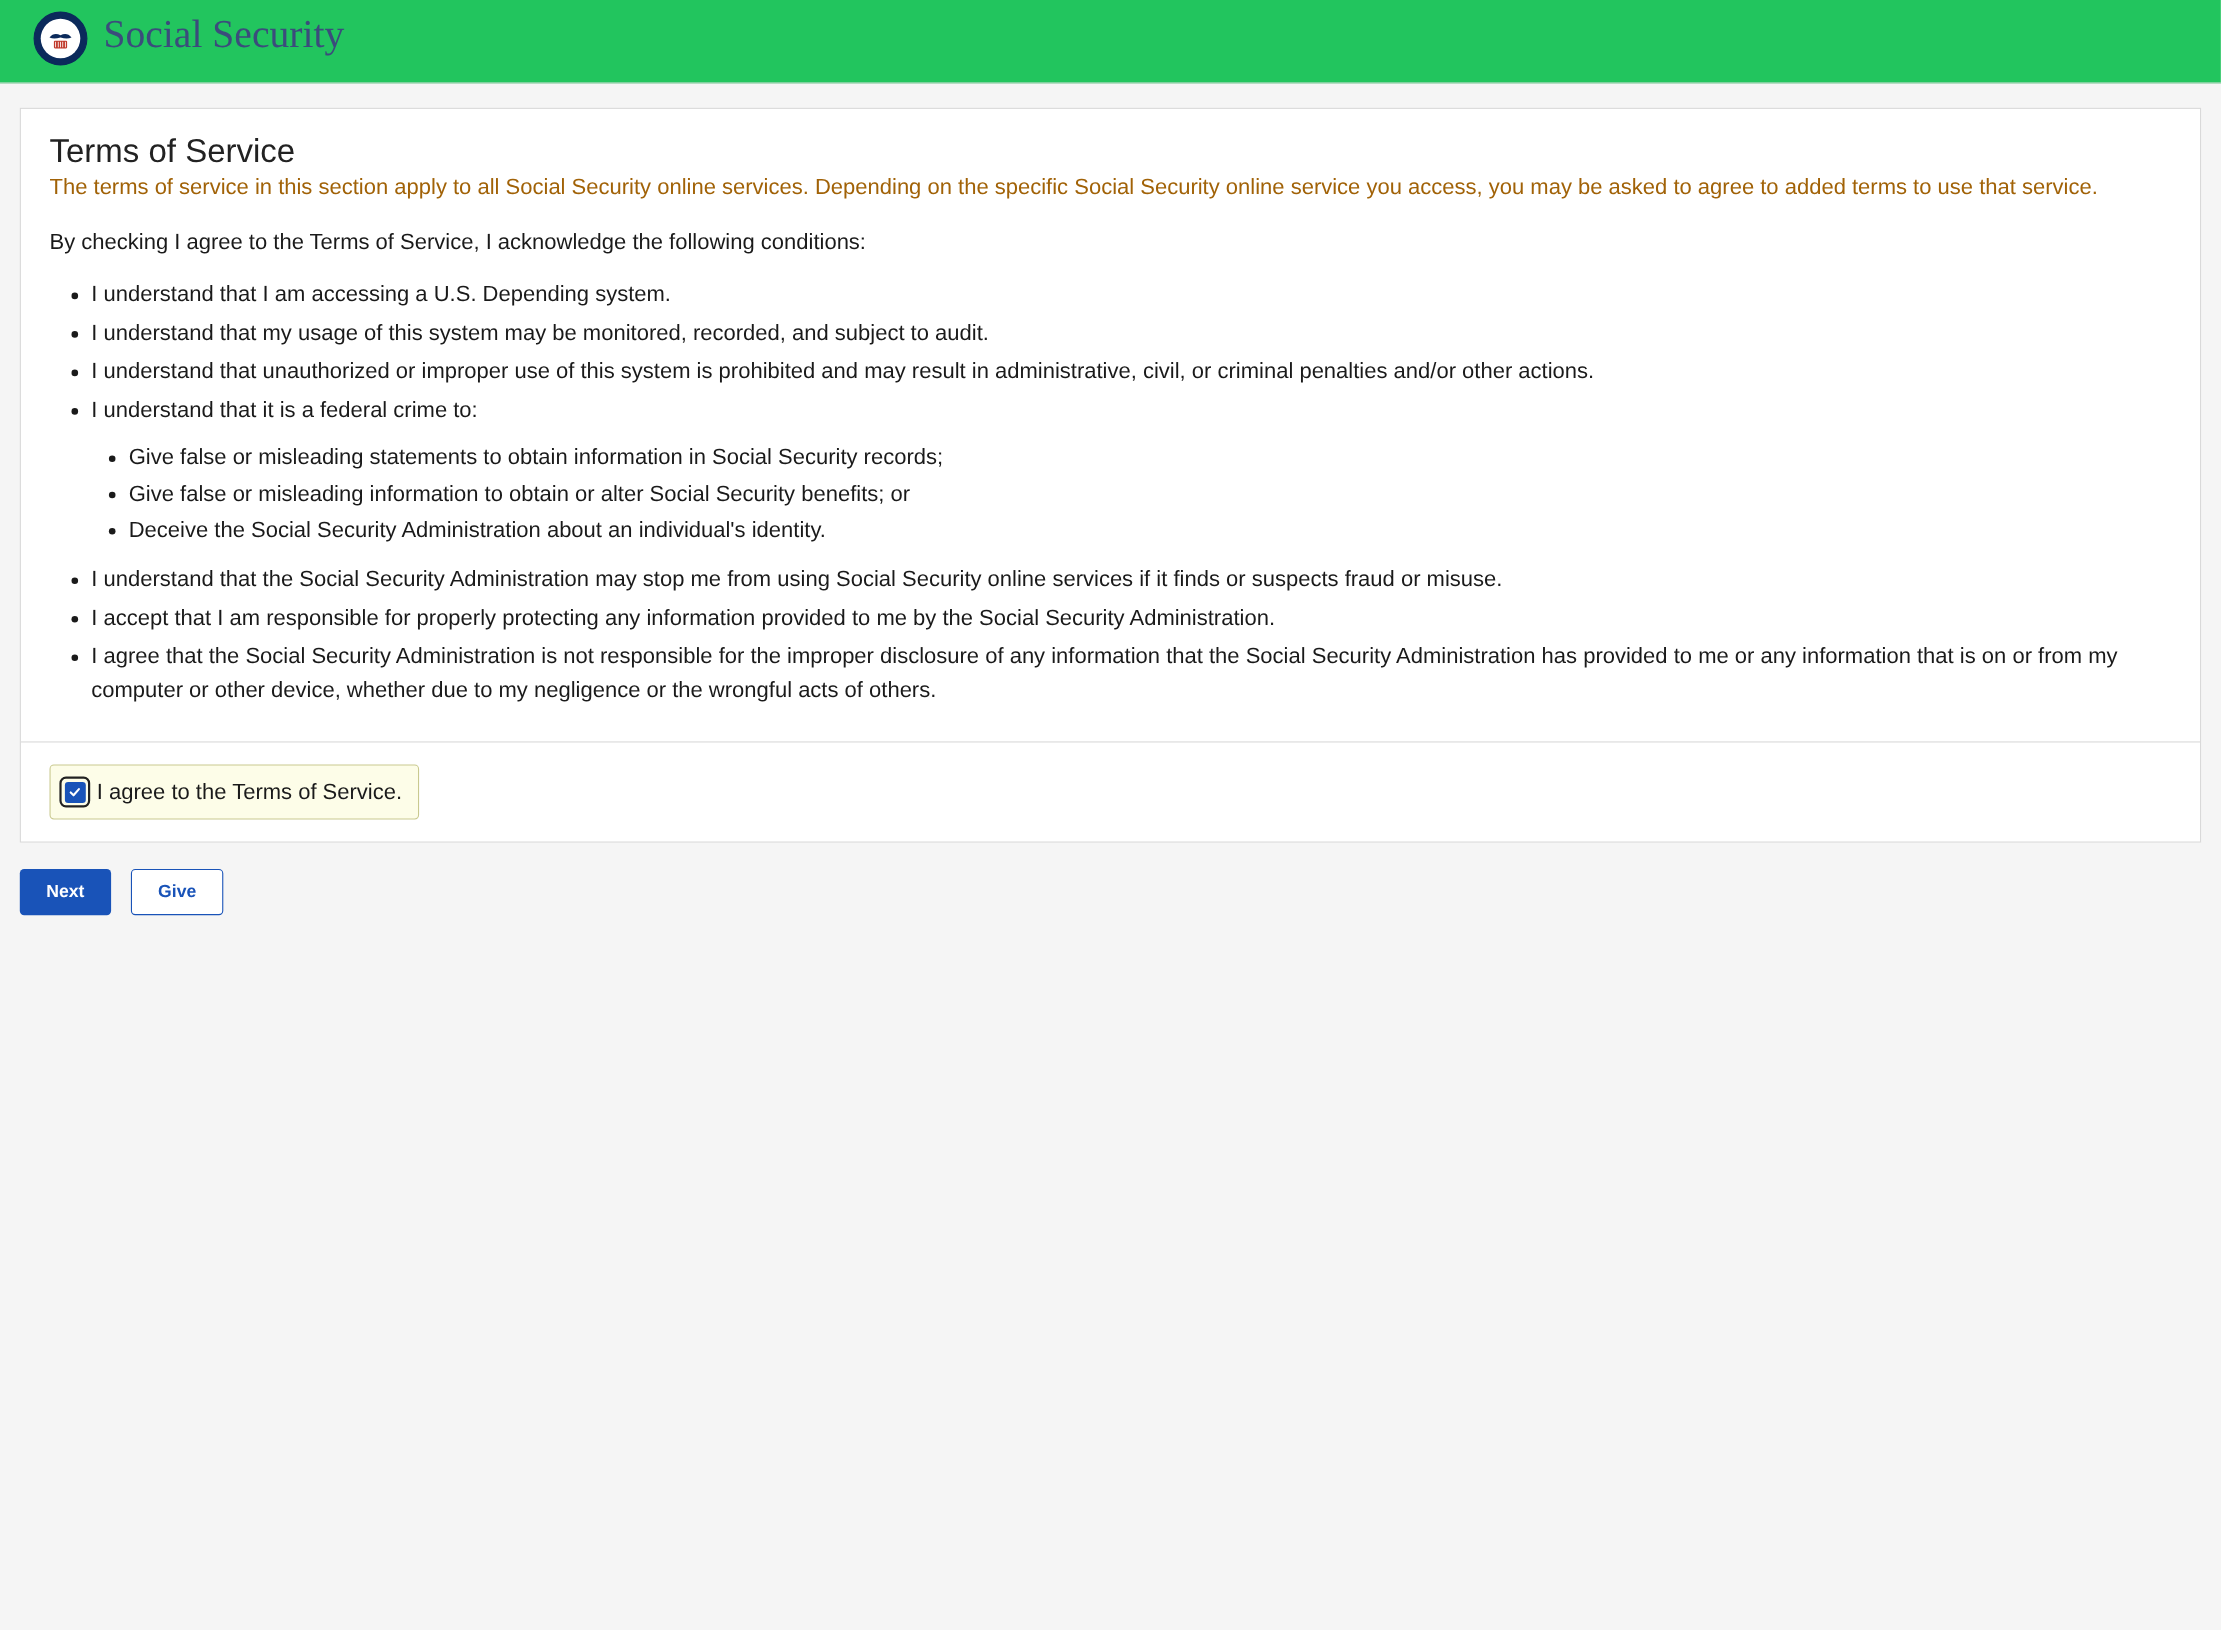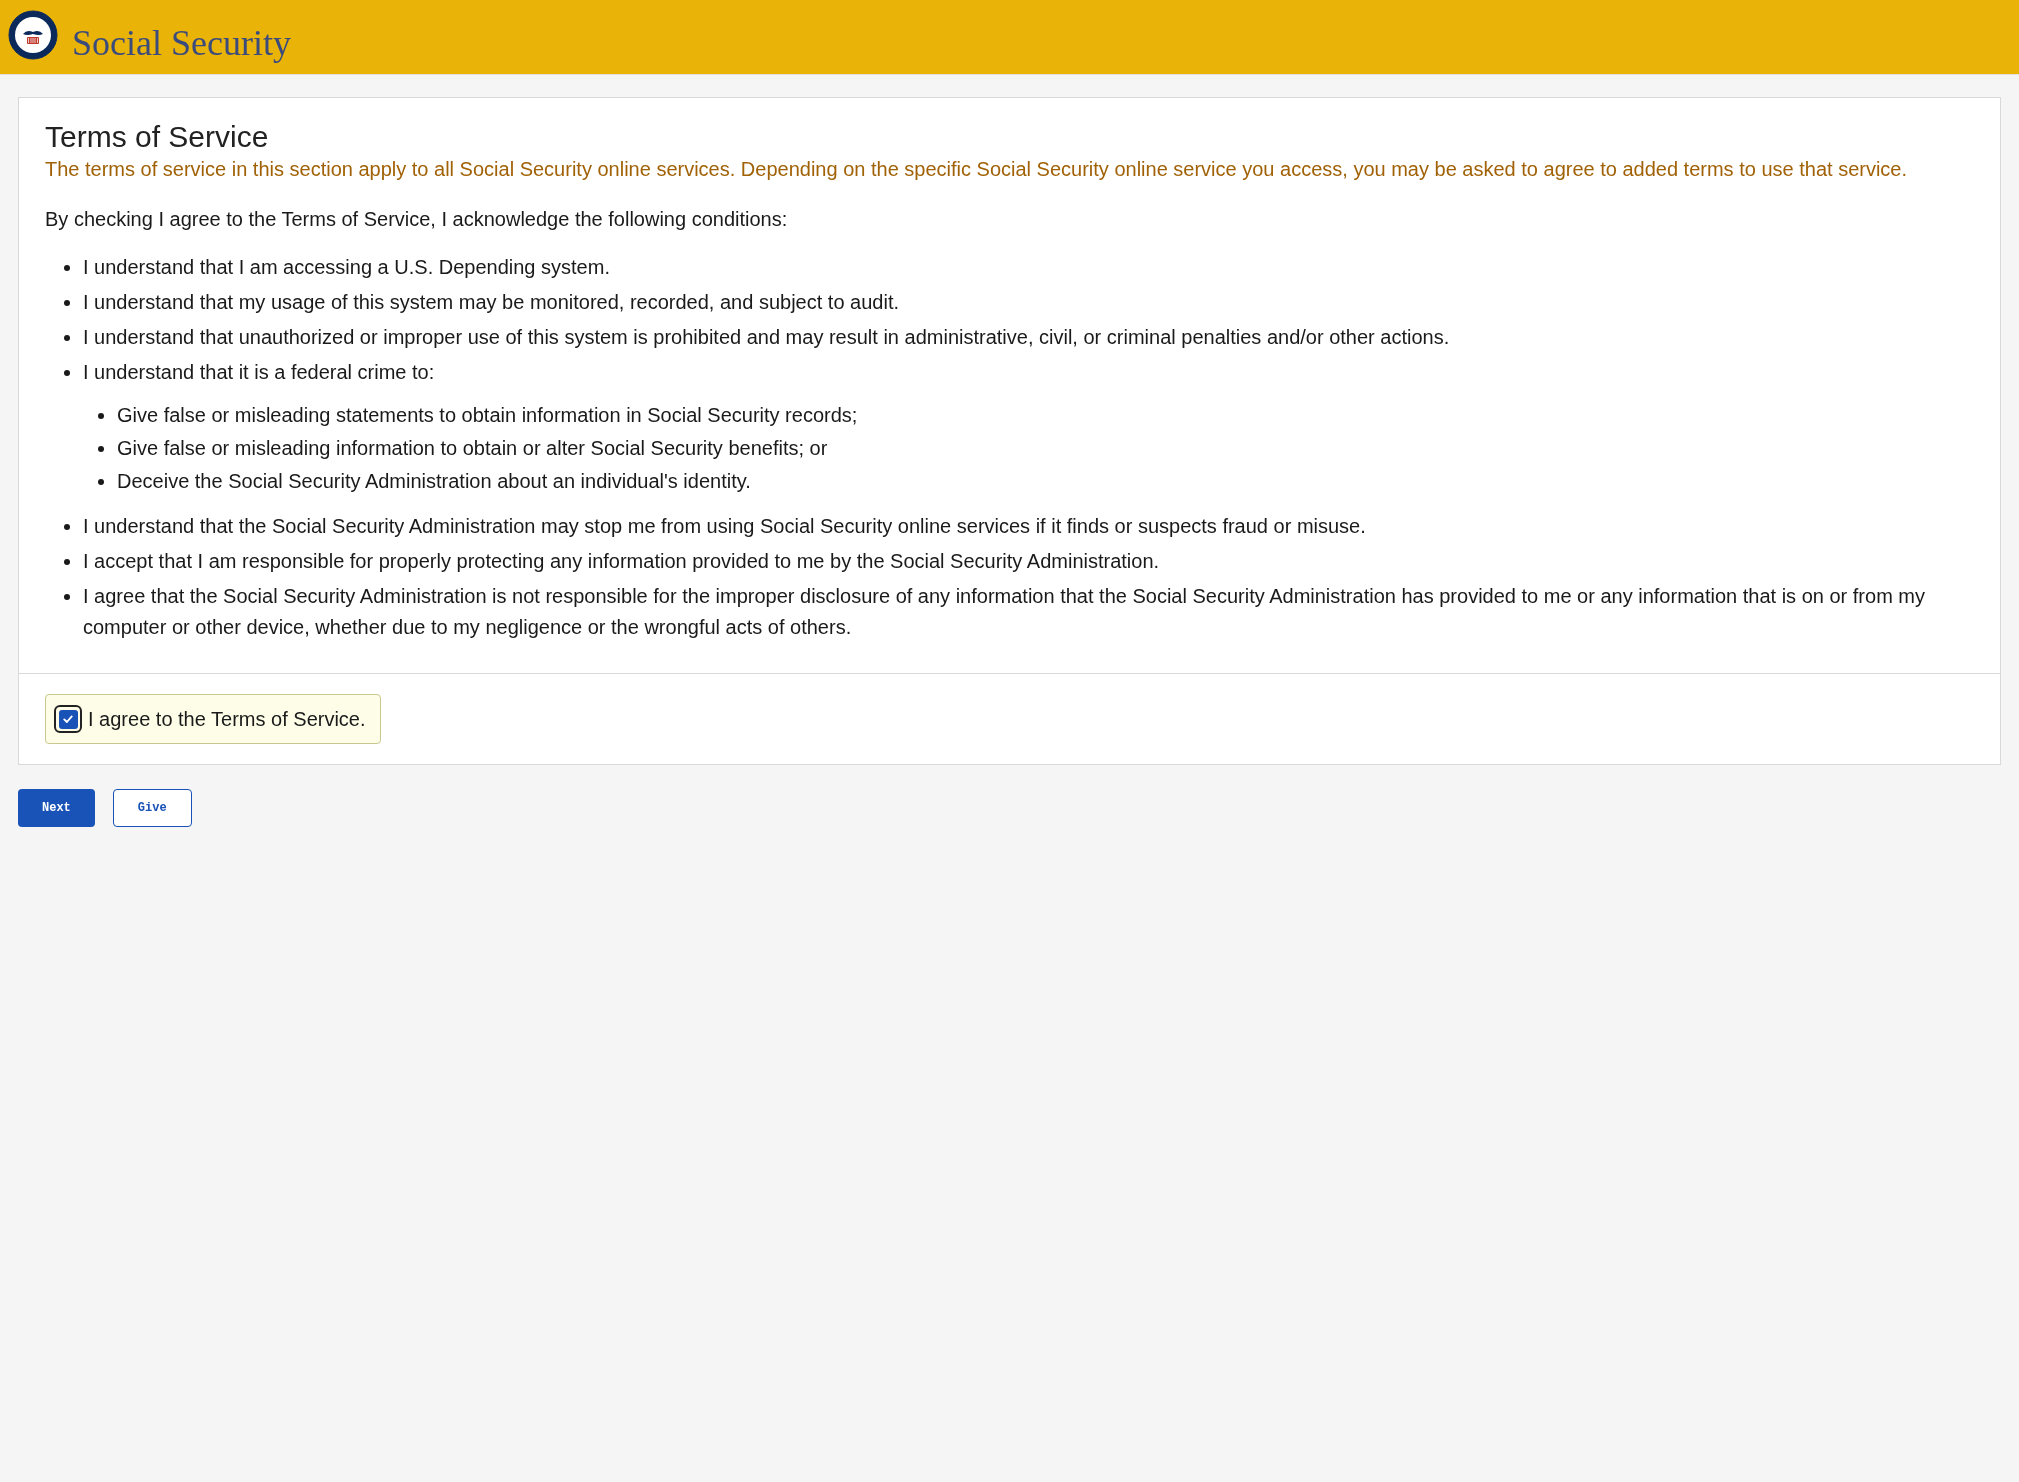--- a/index.html
+++ b/index.html
@@ -6,24 +6,24 @@
       box-sizing: border-box;
       margin: 0;
       padding: 0;
     }
     body {
       font-family: Arial, Helvetica, sans-serif;
       background: #f5f5f5;
       color: #1a1a1a;
     }
     .header {
-      background: #eab308;
-      padding: 10px 8px;
-      display: flex;
-      align-items: flex-end;
+      background: #22c55e;
+      padding: 10px 30px;
+      display: flex;
+      align-items: flex-start;
       gap: 14px;
       border-bottom: 1px solid #e0e0e0;
     }
     .seal {
       width: 50px;
       height: 50px;
       flex-shrink: 0;
     }
     .brand-title {
       font-family: Georgia, 'Times New Roman', serif;
@@ -117,27 +117,27 @@
     .agree-label {
       font-size: 20px;
       color: #1a1a1a;
     }
     .button-row {
       padding: 24px 0 0 0;
       display: flex;
       gap: 18px;
     }
     .btn {
-      font-size: 12px;
+      font-size: 16px;
       font-weight: 700;
       padding: 12px 24px;
       border-radius: 4px;
       cursor: pointer;
       border: none;
-      font-family: Liberation Mono, monospace;
+      font-family: Liberation Sans, sans-serif;
     }
     .btn-primary {
       background: #1953b8;
       color: #fff;
     }
     .btn-secondary {
       background: #fff;
       color: #1953b8;
       border: 1.5px solid #1953b8;
       padding: 11px 24px;

